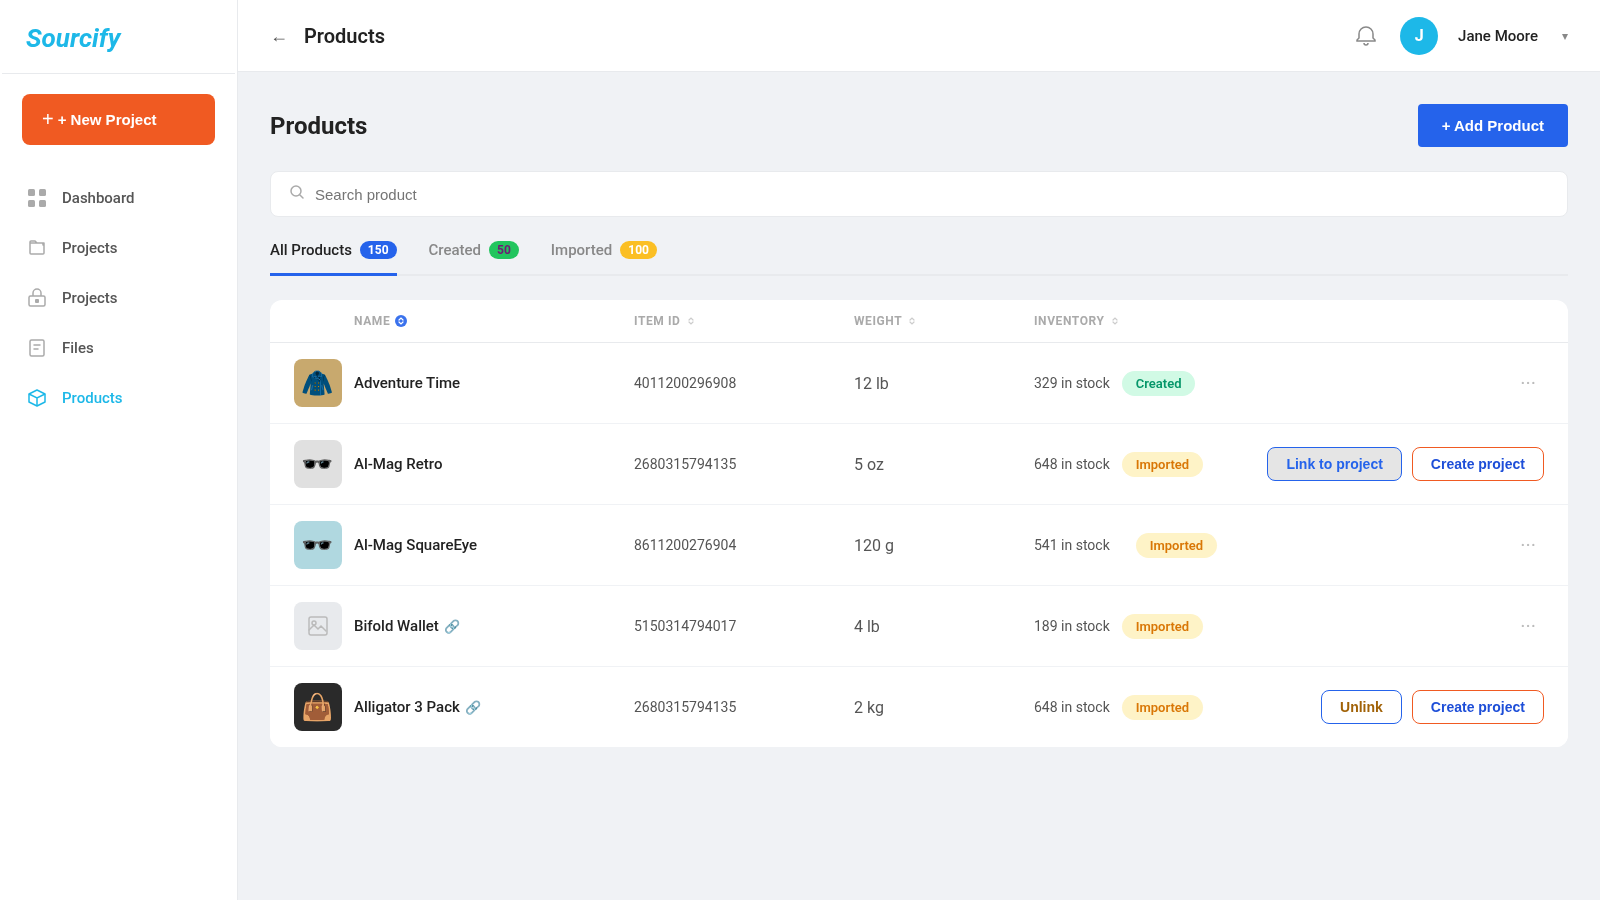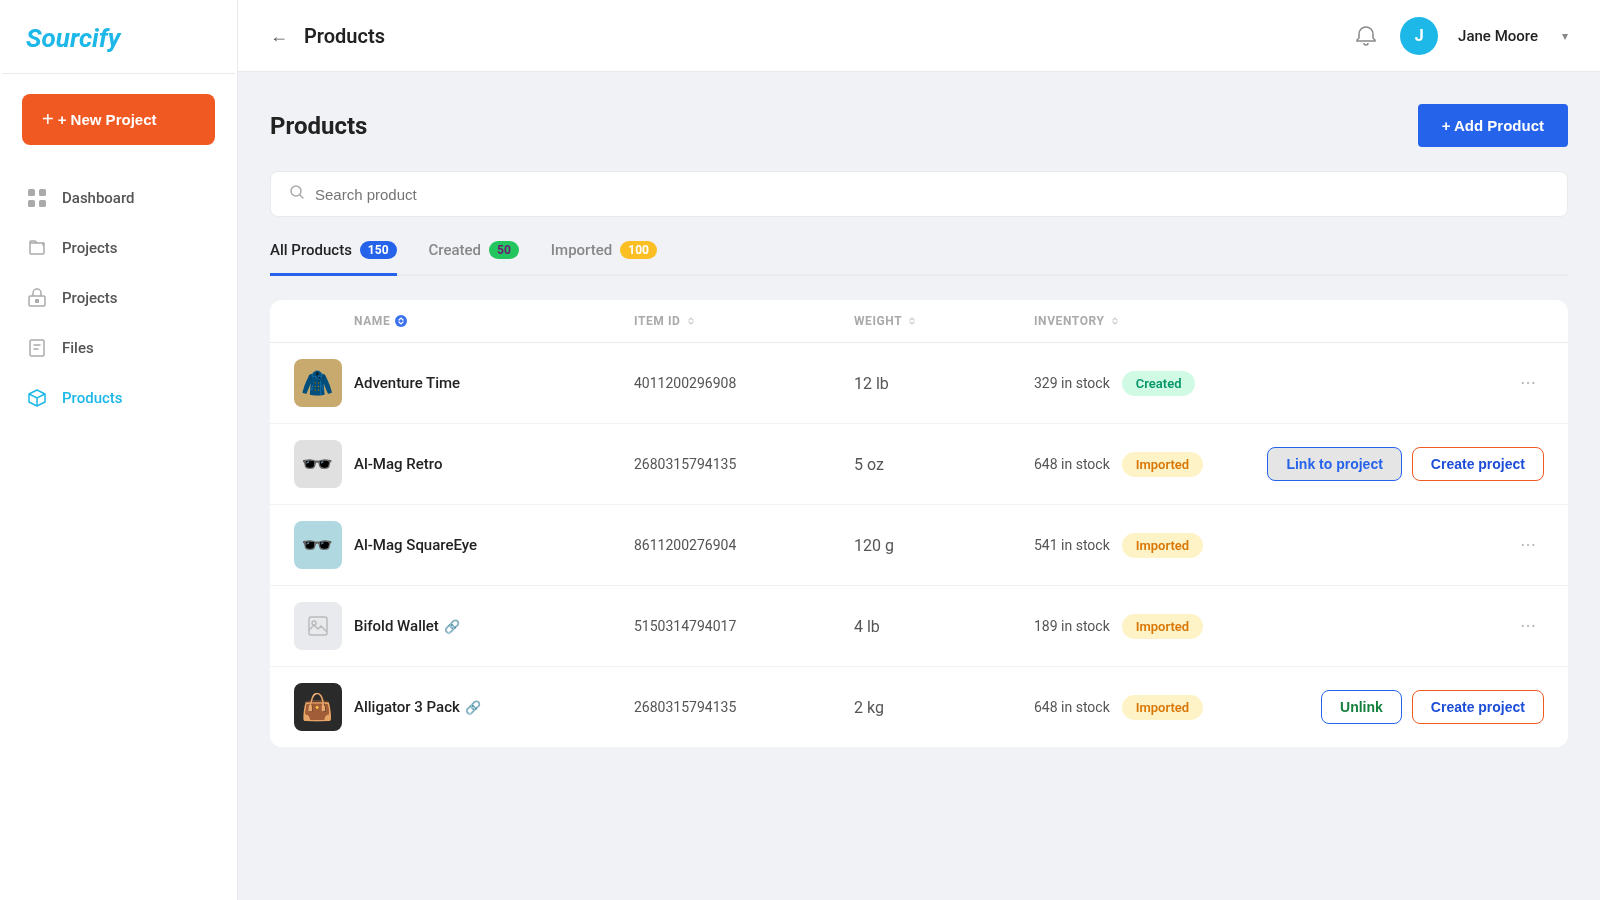--- a/index.html
+++ b/index.html
@@ -66,21 +66,21 @@
     .inventory { font-size: 14px; color: #555; }
     .status-badge { display: inline-flex; align-items: center; justify-content: center; border-radius: 20px; padding: 5px 14px; font-size: 13px; font-weight: 600; }
     .status-created { background: #d1fae5; color: #059669; }
     .status-imported { background: #fef3c7; color: #d97706; }
 
     .row-actions { display: flex; align-items: center; justify-content: flex-end; gap: 10px; }
     .more-btn { color: #bbb; font-size: 20px; cursor: pointer; padding: 4px 8px; }
     .action-btn { border-radius: 8px; padding: 8px 18px; font-size: 14px; font-weight: 600; cursor: pointer; white-space: nowrap; }
     .action-btn-link { border: 1.5px solid #2563eb; color: #2563eb; background: #e5e5e5; }
     .action-btn-create { border: 1.5px solid #f05a22; color: #1d4ed8; background: #fff; }
-    .action-btn-unlink { border: 1.5px solid #2563eb; color: #15803d; background: #fff; }
+    .action-btn-unlink { border: 1.5px solid #2563eb; color: #a16207; background: #fff; }
   </style>
 </head>
 <body>
 
 <aside class="sidebar">
   <div class="sidebar-logo">
     <span class="logo-text">Sourcify</span>
   </div>
   <button class="new-project-btn">
     <span class="plus">+</span>
@@ -265,21 +265,21 @@
               <button class="action-btn action-btn-create">Create project</button>
             </div>
   </div>
           <div class="table-row">
     <div class="product-thumb" style="background:#b0d8e0;font-size:26px;">🕶️</div>
     <div>
               <span style="font-size:15px;font-weight:500;color:#222;display:flex;align-items:center;gap:6px;">Al-Mag SquareEye</span>
             </div>
     <div class="item-id">8611200276904</div>
     <div class="weight">120 g</div>
-    <div style="display:flex;align-items:center;gap:12px;">
+    <div style="display:flex;align-items:center;gap:26px;">
       <span class="inventory">541 in stock</span>
       <span class="status-badge status-imported">Imported</span>
     </div>
     <div class="row-actions">
               <span class="more-btn">···</span>
             </div>
   </div>
           <div class="table-row">
     <div class="thumb-placeholder">
       <svg width="24" height="24" viewBox="0 0 24 24" fill="none">

